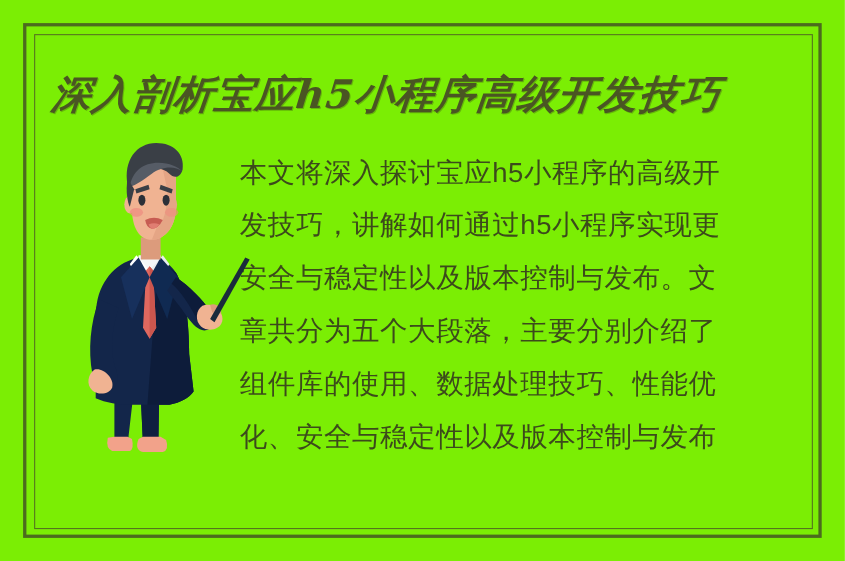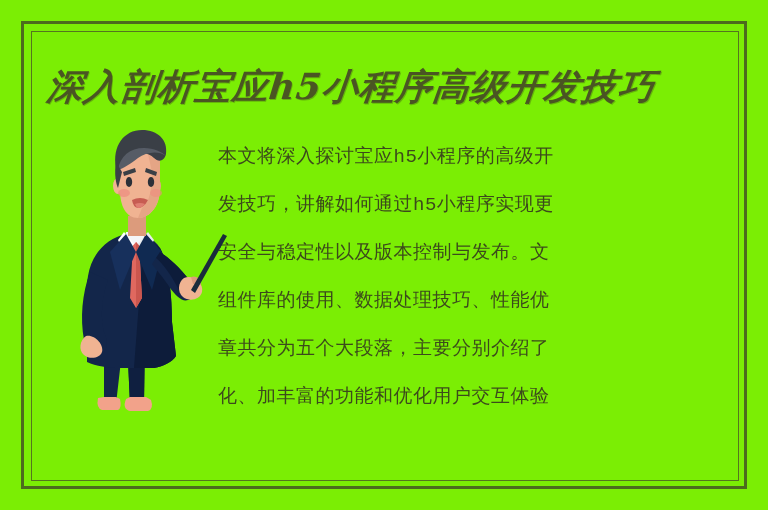--- a/index.html
+++ b/index.html
@@ -64,22 +64,22 @@
     transform-origin: left center;
   }
 
   
   .body-copy {
     position: absolute;
     left: 218px;
     top: 133px;
     width: 500px;
     color: #3c4a1c;
-    font-family: Liberation Mono, monospace;
-    font-size: 19px;
+    font-family: Liberation Sans, sans-serif;
+    font-size: 25px;
     line-height: 48px;
     letter-spacing: 0.5px;
   }
   .body-copy .line {
     display: block;
     white-space: nowrap;
   }
 
   
   .illustration {
@@ -98,23 +98,23 @@
 
   <div class="frame-outer"></div>
   <div class="frame-inner"></div>
 
   <div class="title">深入剖析宝应h5小程序高级开发技巧</div>
 
   <div class="body-copy">
     <span class="line">本文将深入探讨宝应h5小程序的高级开</span>
     <span class="line">发技巧，讲解如何通过h5小程序实现更</span>
     <span class="line">安全与稳定性以及版本控制与发布。文</span>
+    <span class="line">章共分为五个大段落，主要分别介绍了</span>
     <span class="line">组件库的使用、数据处理技巧、性能优</span>
-    <span class="line">章共分为五个大段落，主要分别介绍了</span>
-    <span class="line">化、加丰富的功能和优化用户交互体验</span>
+    <span class="line">化、安全与稳定性以及版本控制与发布</span>
   </div>
 
   <div class="illustration">
     <svg viewBox="0 0 170 320" xmlns="http://www.w3.org/2000/svg">
 
       <path d="M44 160 L44 290 L56 292 L66 205 L70 292 L84 290 L86 160 Z" fill="#13264A"></path>
       <path d="M66 205 L70 292 L84 290 L86 160 L70 160 Z" fill="#0F1F40"></path>
 
       <path d="M38 286 Q36 296 42 298 L58 298 Q62 296 60 287 L56 285 L44 285 Z" fill="#F2A28A"></path>
       <path d="M66 287 Q62 297 70 299 L88 299 Q94 297 91 288 L86 285 L70 285 Z" fill="#F2A28A"></path>

